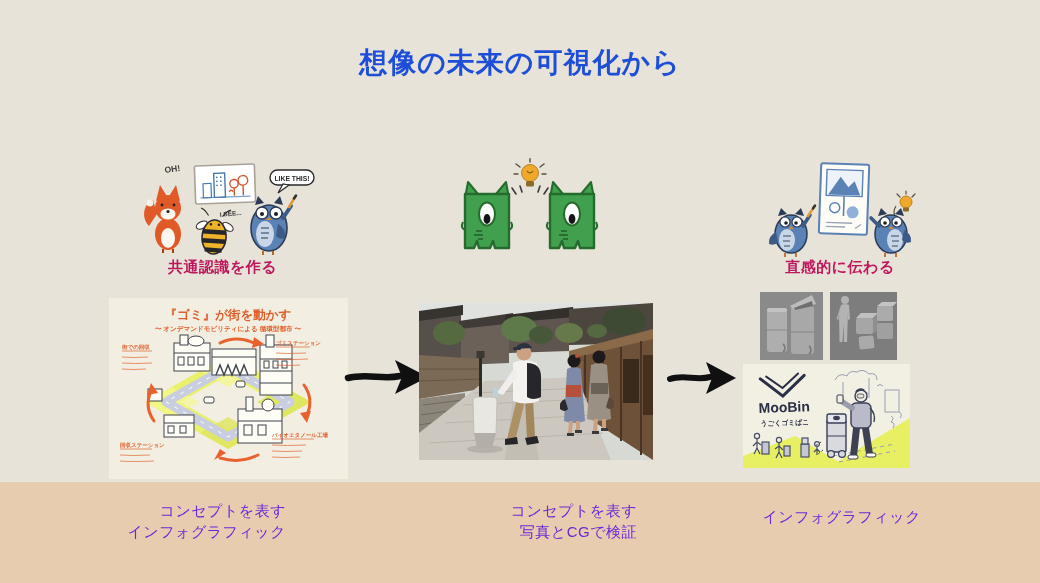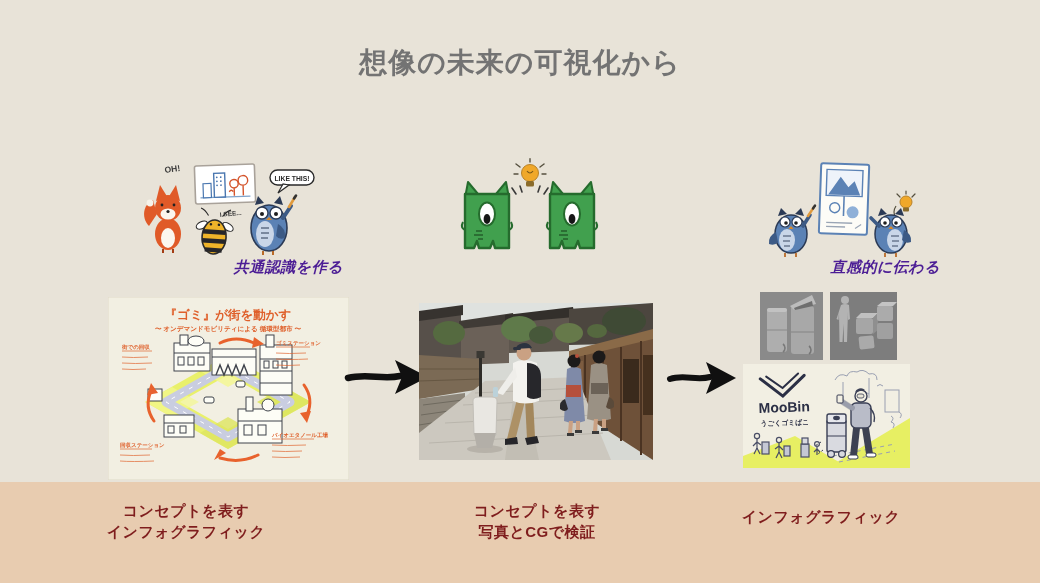--- a/index.html
+++ b/index.html
@@ -5,28 +5,28 @@
   html,body{margin:0;padding:0;background:#c9c4b8;}
   *{box-sizing:border-box;}
   .slide{
     position:relative;width:1040px;height:583px;margin:0 auto;
     background:#e8e3d8;overflow:hidden;
     font-family:"Liberation Sans","DejaVu Sans",sans-serif;
   }
   .band{position:absolute;left:0;top:482px;width:1040px;height:101px;background:#e8ccb0;}
   .title{
     position:absolute;left:0;top:44px;width:1040px;text-align:center;
-    font-size:28px;line-height:37px;font-weight:700;color:#737373;letter-spacing:1px;
+    font-size:28px;line-height:37px;font-weight:700;color:#1d4ed8;letter-spacing:1px;
   }
   .abs{position:absolute;}
   .step-label{
-    position:absolute;text-align:right;font-size:15px;font-weight:700;color:#4c1d95;letter-spacing:.5px;font-style:italic;
+    position:absolute;text-align:center;font-size:15px;font-weight:700;color:#be185d;letter-spacing:.5px;
   }
   .caption{
-    position:absolute;text-align:center;font-size:15px;line-height:21px;font-weight:700;color:#7f1d1d;letter-spacing:.5px;
+    position:absolute;text-align:right;font-size:15px;line-height:21px;font-weight:400;color:#6d28d9;letter-spacing:.5px;
   }
   .img-frame{position:absolute;display:block;}
   .render{position:absolute;overflow:hidden;}
   svg{display:block;}
   text{font-family:"Liberation Sans","DejaVu Sans",sans-serif;}
 </style>
 </head>
 <body>
 
 <div class="slide">

